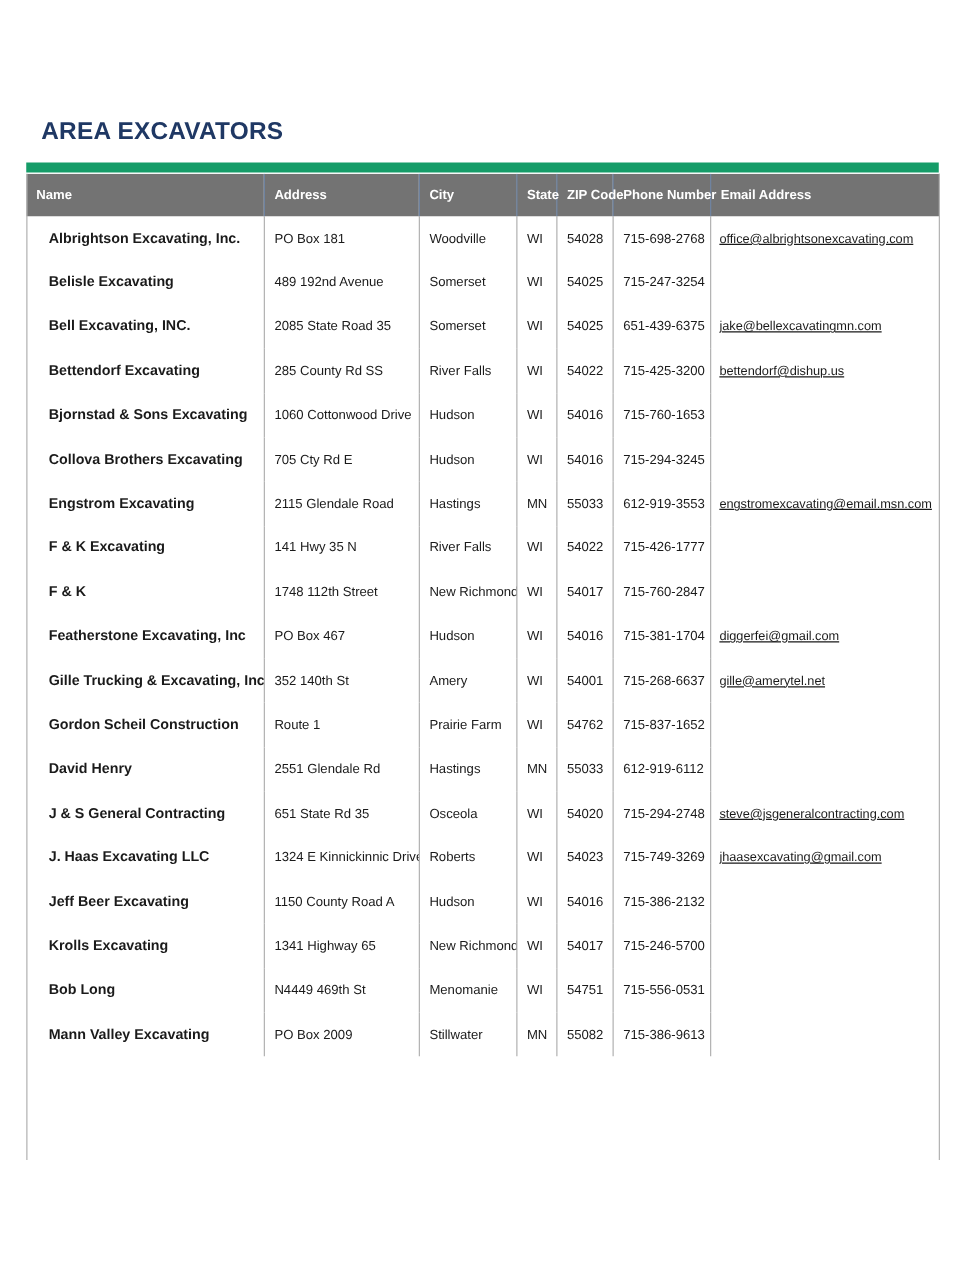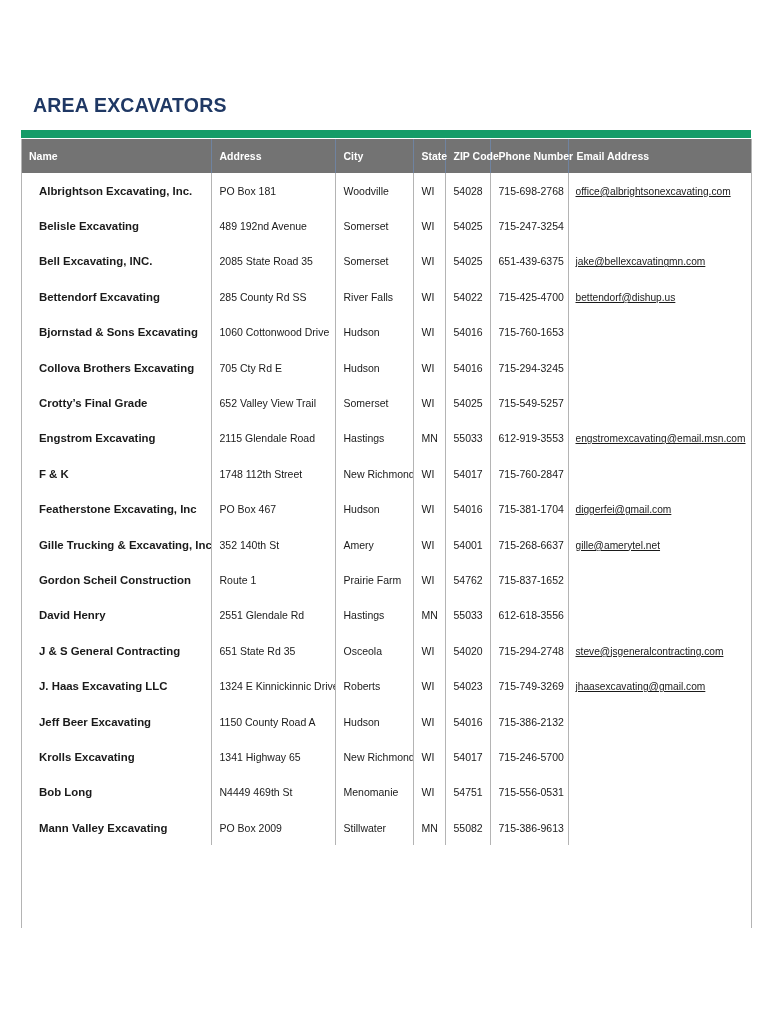--- a/index.html
+++ b/index.html
@@ -179,60 +179,60 @@
             <td>54025</td>
             <td>651-439-6375</td>
             <td class="email last"><span class="mail">jake@bellexcavatingmn.com</span></td>
           </tr>
           <tr>
             <td class="name">Bettendorf Excavating</td>
             <td>285 County Rd SS</td>
             <td>River Falls</td>
             <td>WI</td>
             <td>54022</td>
-            <td>715-425-4700</td>
+            <td>715-425-3200</td>
             <td class="email last"><span class="mail">bettendorf@dishup.us</span></td>
           </tr>
           <tr>
             <td class="name">Bjornstad &amp; Sons Excavating</td>
             <td>1060 Cottonwood Drive</td>
             <td>Hudson</td>
             <td>WI</td>
             <td>54016</td>
             <td>715-760-1653</td>
             <td class="email last"></td>
           </tr>
           <tr>
             <td class="name">Collova Brothers Excavating</td>
             <td>705 Cty Rd E</td>
             <td>Hudson</td>
             <td>WI</td>
             <td>54016</td>
             <td>715-294-3245</td>
-            <td class="email last"></td>
-          </tr>
-          <tr>
-            <td class="name">Crotty’s Final Grade</td>
-            <td>652 Valley View Trail</td>
-            <td>Somerset</td>
-            <td>WI</td>
-            <td>54025</td>
-            <td>715-549-5257</td>
             <td class="email last"></td>
           </tr>
           <tr>
             <td class="name">Engstrom Excavating</td>
             <td>2115 Glendale Road</td>
             <td>Hastings</td>
             <td>MN</td>
             <td>55033</td>
             <td>612-919-3553</td>
             <td class="email last"><span class="mail">engstromexcavating@email.msn.com</span></td>
           </tr>
           <tr>
+            <td class="name">F &amp; K Excavating</td>
+            <td>141 Hwy 35 N</td>
+            <td>River Falls</td>
+            <td>WI</td>
+            <td>54022</td>
+            <td>715-426-1777</td>
+            <td class="email last"></td>
+          </tr>
+          <tr>
             <td class="name">F &amp; K</td>
             <td>1748 112th Street</td>
             <td>New Richmond</td>
             <td>WI</td>
             <td>54017</td>
             <td>715-760-2847</td>
             <td class="email last"></td>
           </tr>
           <tr>
             <td class="name">Featherstone Excavating, Inc</td>
@@ -260,21 +260,21 @@
             <td>54762</td>
             <td>715-837-1652</td>
             <td class="email last"></td>
           </tr>
           <tr>
             <td class="name">David Henry</td>
             <td>2551 Glendale Rd</td>
             <td>Hastings</td>
             <td>MN</td>
             <td>55033</td>
-            <td>612-618-3556</td>
+            <td>612-919-6112</td>
             <td class="email last"></td>
           </tr>
           <tr>
             <td class="name">J &amp; S General Contracting</td>
             <td>651 State Rd 35</td>
             <td>Osceola</td>
             <td>WI</td>
             <td>54020</td>
             <td>715-294-2748</td>
             <td class="email last"><span class="mail">steve@jsgeneralcontracting.com</span></td>

